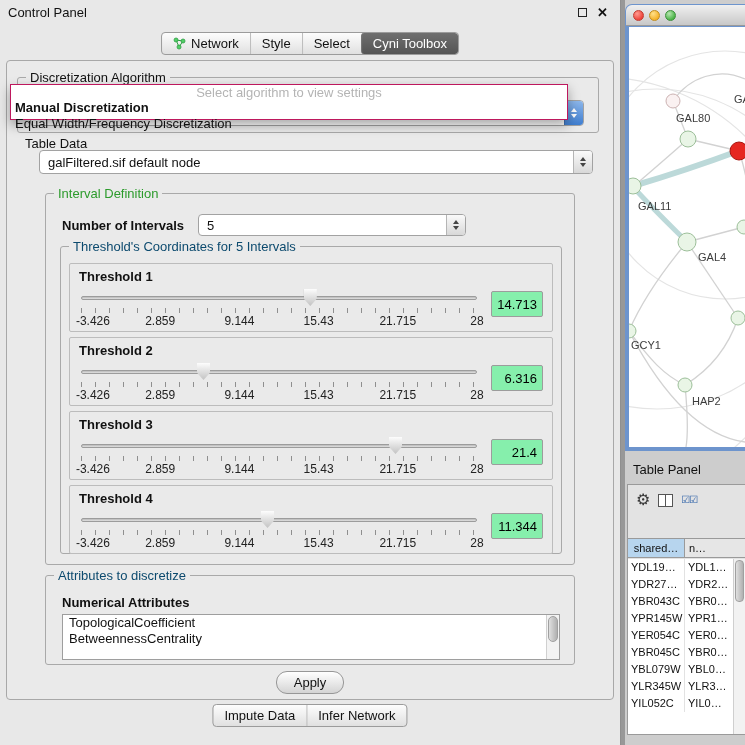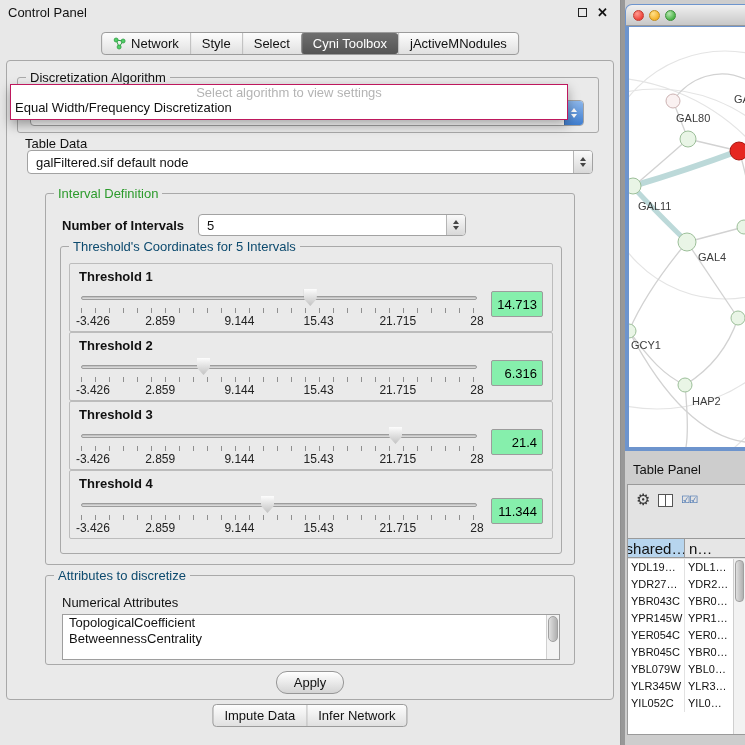--- a/index.html
+++ b/index.html
@@ -38,42 +38,42 @@
   .aqua .arr-up { border-bottom-color:#fff; }
   .aqua .arr-dn { border-top-color:#fff; }
   .algo-combo { position:absolute; left:12px; top:22px; right:14px; height:26px; }
 
   .popup { position:absolute; left:10px; top:84px; width:558px; height:36px; background:#fff; border:1px solid #be185d; box-shadow:0 5px 12px rgba(0,0,0,0.35); z-index:50; }
   .popup .ph { text-align:center; color:#b4b4b4; font-size:13px; height:15px; line-height:16px; }
   .popup .item { font-size:13px; height:16px; line-height:16px; padding-left:4px; }
   .popup .item.b { font-weight:bold; }
 
   .tabledata-label { position:absolute; left:18px; top:75px; font-size:13px; }
-  .tabledata-combo { position:absolute; left:20px; top:89px; right:20px; height:24px;justify-content:center; }
+  .tabledata-combo { position:absolute; left:32px; top:89px; right:20px; height:24px;justify-content:center; }
 
   .interval-group { left:38px; top:132px; right:38px; height:372px; }
   .count-row { position:absolute; left:16px; top:20px; right:16px; display:flex; align-items:center; }
   .count-label { font-weight:bold; font-size:13px; }
   .count-combo { width:268px; height:22px; margin-left:14px; }
 
   .th-group { position:absolute; left:14px; top:52px; right:12px; bottom:10px; padding:16px 8px 0 8px; border:1px solid #a9a9a9; border-radius:3px; }
   .th-group > .gtitle { position:absolute; top:-8px; left:8px; background:#eaeaea; padding:0 4px; }
-  .th-panel { border:1px solid #bcbcbc; border-radius:2px; padding:5px 9px 0 9px; height:69px; background:#eaeaea; }
+  .th-panel { border:1px solid #bcbcbc; border-radius:2px; margin-bottom:5px; padding:5px 9px 0 9px; height:69px; background:#eaeaea; }
   .th-label { font-weight:bold; font-size:13px; }
   .th-row { display:flex; gap:12px; margin-top:3px; }
   .slider { flex:1; position:relative; height:42px; }
   .track { position:absolute; left:2px; right:2px; top:9px; height:4px; background:linear-gradient(#b9b9b9,#e2e2e2); border:1px solid #9c9c9c; border-radius:2px; }
   .thumb { position:absolute; top:2px; width:13px; height:17px; background:linear-gradient(#fdfdfd,#c2c2c2); clip-path:polygon(0 0,100% 0,100% 58%,50% 100%,0 58%); filter:drop-shadow(0 0 1px #777); }
   .ticks { position:absolute; left:2px; right:2px; top:21px; height:5px; background:repeating-linear-gradient(to right,#8f8f8f 0 1px,transparent 1px 14px); }
   .scale { position:absolute; left:2px; right:2px; top:27px; height:12px; font-size:12px; color:#222; }
   .scale span { position:absolute; transform:translateX(-50%); white-space:nowrap; }
   .value-box { width:52px; height:26px; margin-top:4px; background:#86efac; border:1px solid #9c9c9c; border-radius:2px; font-size:13px; font-family:"Liberation Sans",sans-serif; text-align:right; padding:0 5px; }
 
   .attr-group { left:38px; top:514px; right:38px; height:90px; }
-  .attr-label { position:absolute; left:16px; top:19px; font-weight:normal; font-size:13px; }
+  .attr-label { position:absolute; left:16px; top:19px; font-weight:bold; font-size:13px; }
   .attr-list { position:absolute; left:16px; top:38px; right:14px; height:46px; background:#fff; border:1px solid #9e9e9e; overflow:hidden; font-size:13px; line-height:16px; padding-left:6px; }
   .attr-scroll { position:absolute; right:0; top:0; bottom:0; width:13px; background:#f3f3f3; border-left:1px solid #d0d0d0; }
   .attr-thumb { position:absolute; left:1px; top:1px; width:10px; height:26px; border-radius:5px; background:linear-gradient(90deg,#e0e0e0,#b0b0b0); border:1px solid #a0a0a0; }
 
   .apply-btn { position:absolute; left:50%; top:610px; transform:translateX(-50%); width:68px; height:23px; border-radius:11px; border:1px solid #979797; background:linear-gradient(#ffffff,#d4d4d4); font-size:13px; text-align:center; line-height:21px; }
 
   
   .gap-strip { position:absolute; left:621px; top:0; width:4px; height:745px; background:#989898; }
   .right-area { position:absolute; left:625px; top:0; width:120px; height:745px; background:#cdcdcd; }
 
@@ -92,21 +92,21 @@
   .node-red   { fill:#e62720; stroke:#a8150f; stroke-width:1; }
   .node-label { font-size:11px; fill:#3c3c3c; font-family:"Liberation Sans",sans-serif; }
 
   .tp-label { position:absolute; left:633px; top:462px; font-size:13px; }
   .table-window { position:absolute; left:627px; top:484px; width:118px; height:251px; background:#e3e3e3; border:1px solid #9a9a9a; border-right:none; }
   .tw-toolbar { position:absolute; left:0; top:0; right:0; height:30px; display:flex; align-items:center; gap:8px; padding-left:8px; }
   .gear { font-size:16px; color:#3a3a3a; line-height:1; }
   .col-icon { width:15px; height:13px; border:1px solid #555; background:#fff; position:relative; }
   .col-icon::after { content:""; position:absolute; left:6px; top:0; bottom:0; width:1px; background:#555; }
   .checks { font-size:10px; color:#2f62a8; letter-spacing:-1px; line-height:1; }
-  .tw-header { position:absolute; left:0; top:53px; right:0; height:20px; display:flex; border-top:1px solid #9a9a9a; border-bottom:1px solid #9a9a9a; font-size:15px; }
+  .tw-header { position:absolute; left:0; top:53px; right:0; height:20px; display:flex; border-top:1px solid #9a9a9a; border-bottom:1px solid #9a9a9a; font-size:11px; }
   .th-c1 { width:57px; background:#b7d5ee; border-right:1px solid #9a9a9a; display:flex; align-items:center; justify-content:center; overflow:hidden; }
   .th-c2 { flex:1; background:#e6e6e6; display:flex; align-items:center; padding-left:4px; overflow:hidden; }
   .tw-rows { position:absolute; left:0; top:74px; right:12px; bottom:0; background:#fff; font-size:11px; overflow:hidden; }
   .tw-row { display:flex; height:17px; line-height:17px; }
   .tw-row .c1 { width:57px; padding-left:3px; border-right:1px solid #e2e2e2; overflow:hidden; white-space:nowrap; }
   .tw-row .c2 { flex:1; padding-left:3px; overflow:hidden; white-space:nowrap; }
   .tw-scroll { position:absolute; right:0; top:74px; bottom:0; width:12px; background:#f2f2f2; border-left:1px solid #cfcfcf; }
   .tw-thumb { position:absolute; left:1px; top:1px; width:9px; height:42px; border-radius:4px; background:linear-gradient(90deg,#e0e0e0,#b0b0b0); border:1px solid #a0a0a0; }
 </style>
 </head>
@@ -133,23 +133,20 @@
       <span>Network</span>
     </div>
     <div class="tab">
         <span>Style</span>
       </div>
     <div class="tab">
         <span>Select</span>
       </div>
     <div class="tab selected">
         <span>Cyni Toolbox</span>
-      </div>
-    <div class="tab">
-        <span>jActiveMNodules</span>
       </div>
   </div>
 
   <div class="cp-main">
 
     <div class="group algo-group">
       <span class="gtitle">Discretization Algorithm</span>
       <div class="combo aqua algo-combo">
         <span class="ctext"></span>
         <span class="stepper">
@@ -291,20 +288,21 @@
       </div>
     <div class="tab">
         <span>Infer Network</span>
       </div>
   </div>
 
 </div>
 
 <div class="popup">
   <div class="ph">Select algorithm to view settings</div>
+  <div class="item b">Manual Discretization</div>
   <div class="item">Equal Width/Frequency Discretization</div>
 </div>
 
 <div class="gap-strip"></div>
 <div class="right-area"></div>
 
 <div class="net-window">
   <div class="nw-titlebar">
     <span class="tl red"></span>
     <span class="tl yellow"></span>

